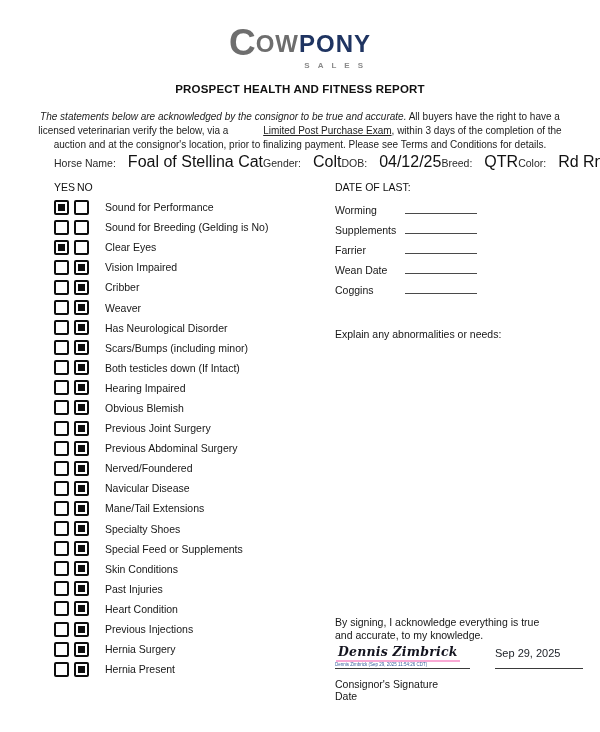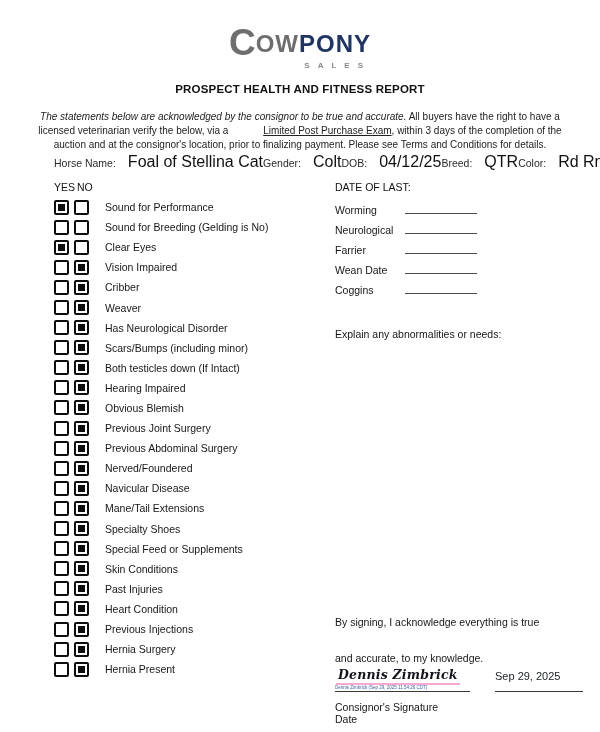--- a/index.html
+++ b/index.html
@@ -83,21 +83,21 @@
     border-bottom: 1px solid #4a4a4a;
   }
   .abnormalities {
     margin-top: 27px;
     font-size: 10.5px; color: #161616;
   }
 
   
   .sig-block { position: absolute; left: 335px; top: 616px; width: 248px; }
   .sig-statement { font-size: 10.5px; color: #161616; }
-  .sig-statement-2 { margin-top: 24px; }
+  .sig-statement-2 { margin-top: 1px; }
   .sig-row { margin-top: 1px; display: flex; justify-content: space-between; align-items: flex-end; }
   .sig-field {
     width: 135px;
     border-bottom: 1px solid #3a3a3a;
     padding-bottom: 1px;
   }
   .sig-name {
     display: inline-block;
     font-family: "DejaVu Serif", serif;
     font-style: italic; font-weight: 700;
@@ -306,21 +306,21 @@
 
   <div class="right-col">
     <div class="dol-heading">DATE OF LAST:</div>
     <div>
   <div class="date-row">
     <span class="date-label">Worming</span>
     <span class="date-line"></span>
   </div>
 
   <div class="date-row">
-    <span class="date-label">Neurological</span>
+    <span class="date-label">Supplements</span>
     <span class="date-line"></span>
   </div>
 
   <div class="date-row">
     <span class="date-label">Farrier</span>
     <span class="date-line"></span>
   </div>
 
   <div class="date-row">
     <span class="date-label">Wean Date</span>

